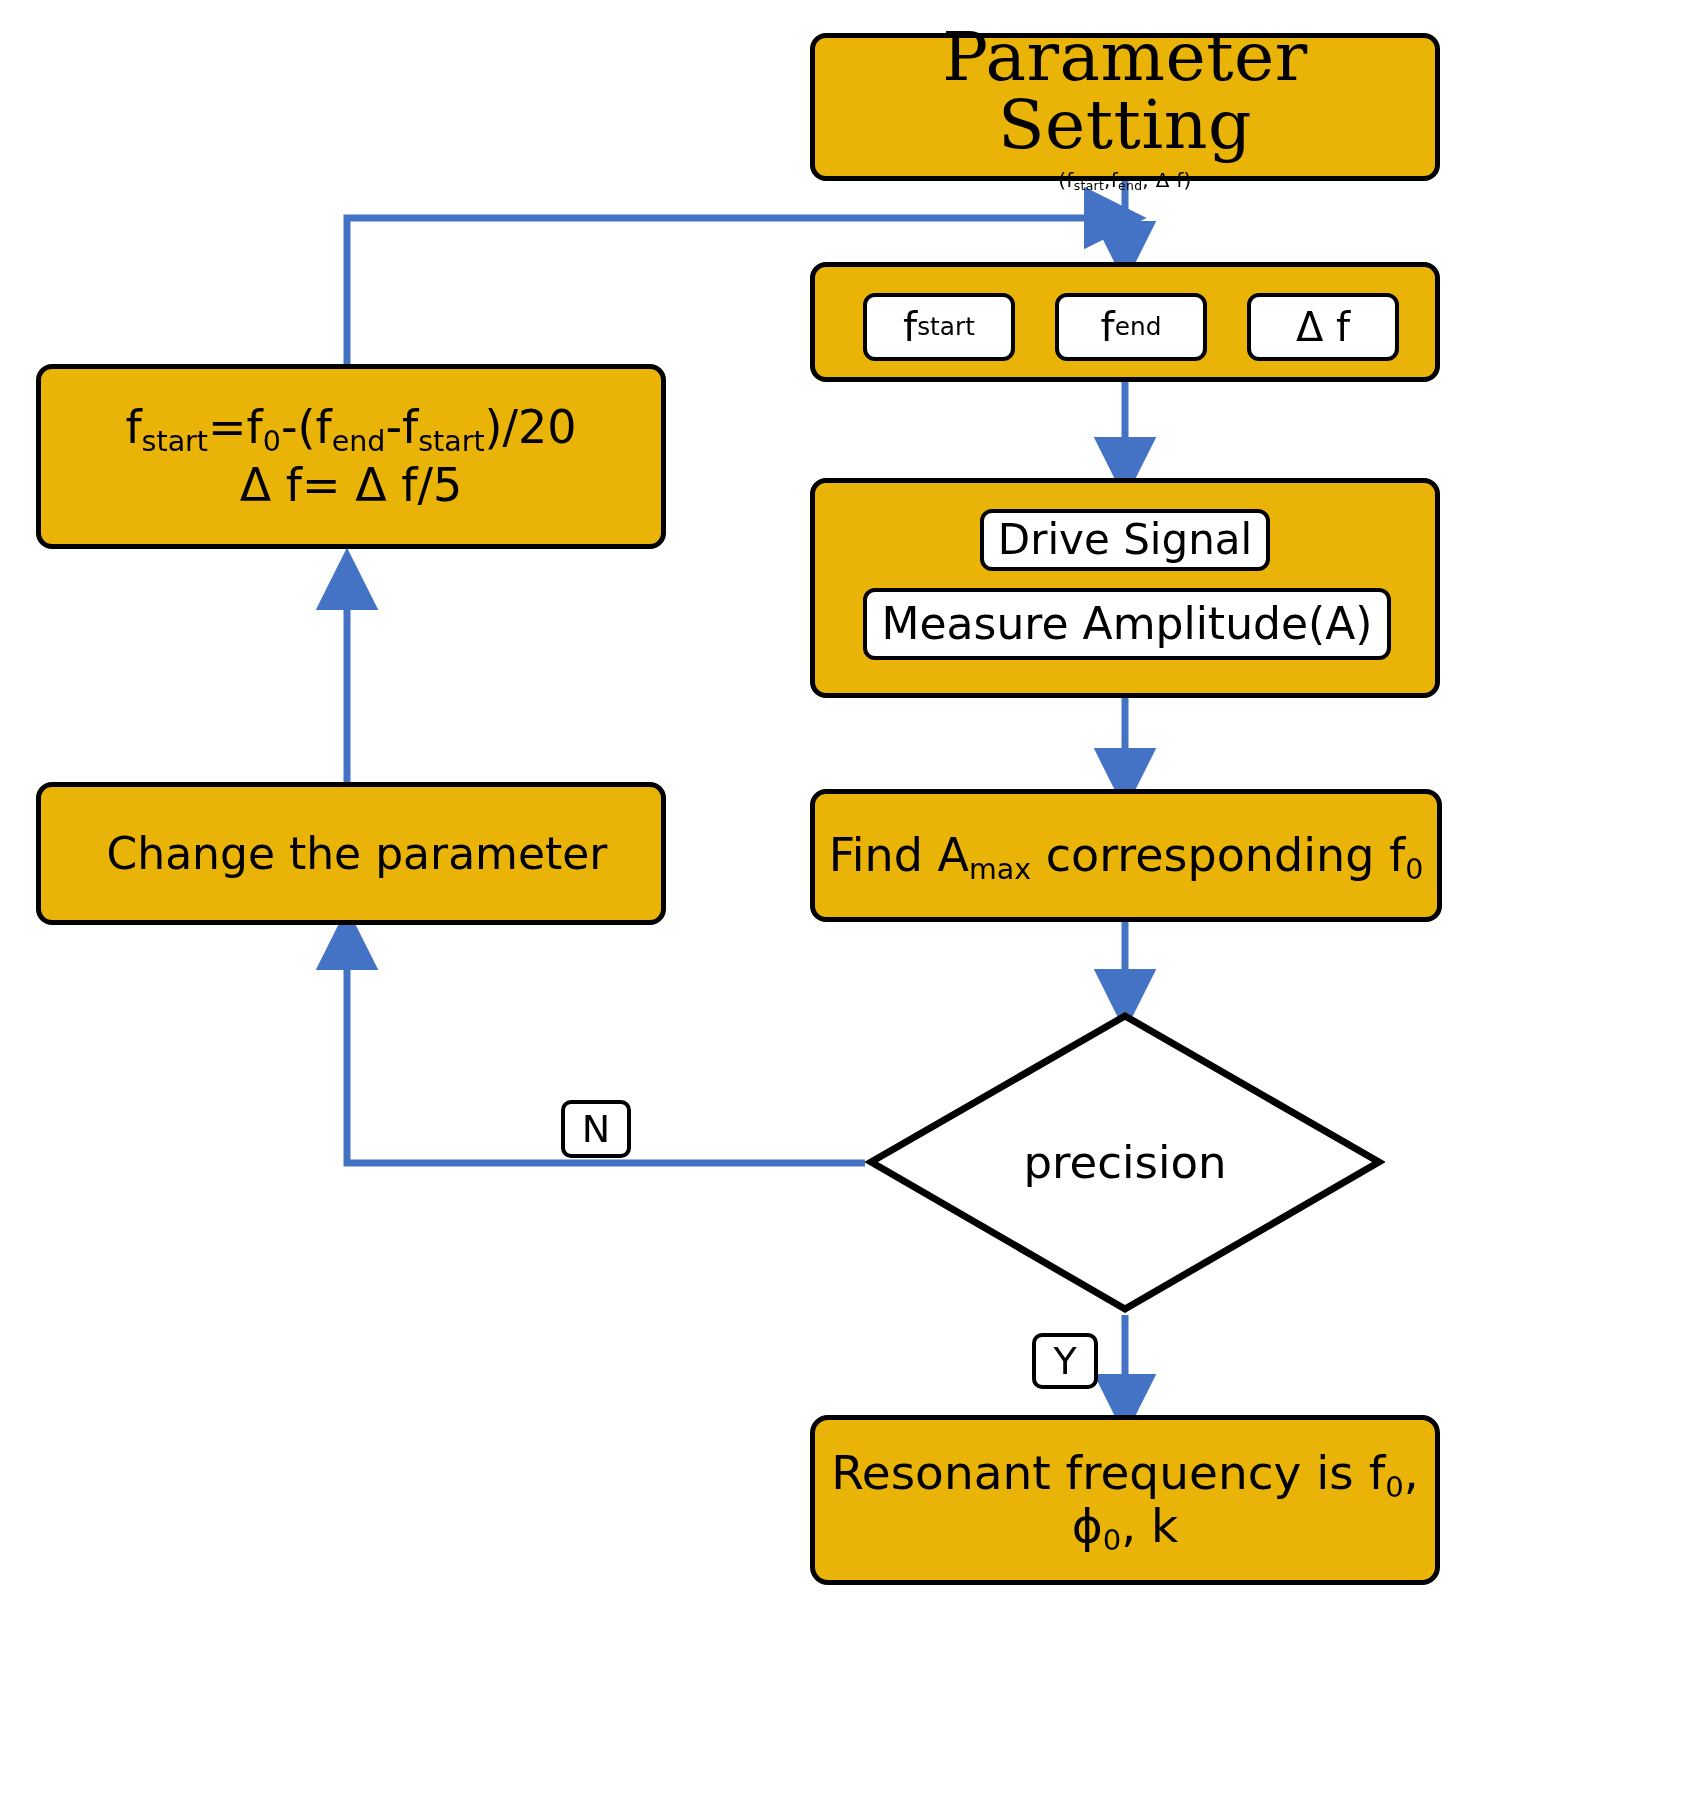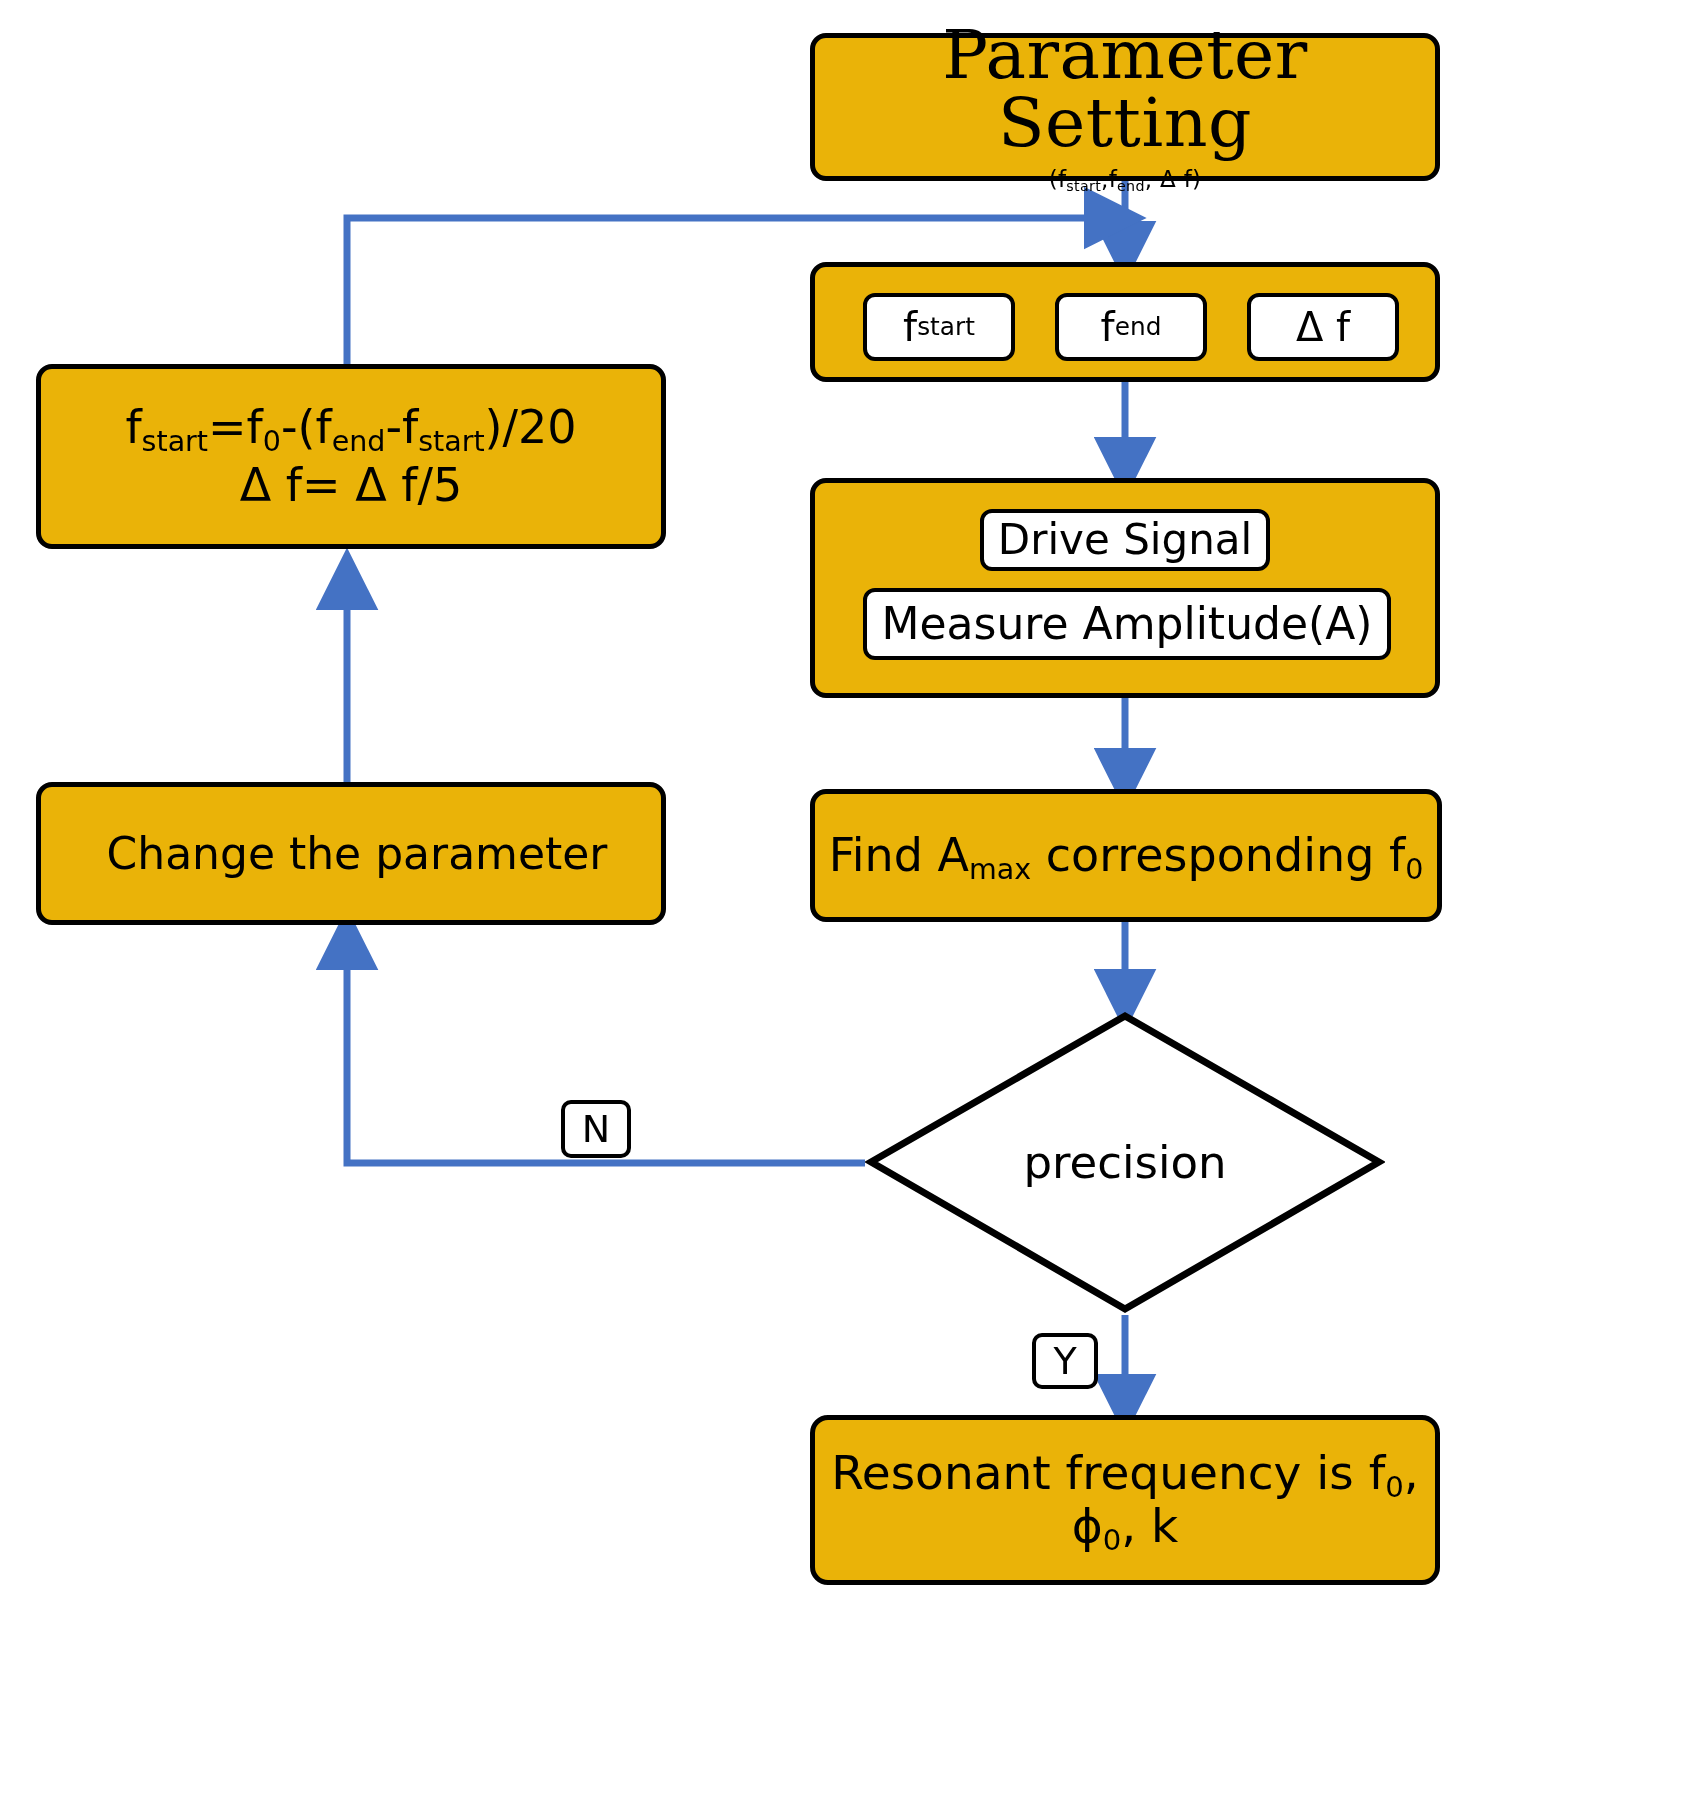--- a/index.html
+++ b/index.html
@@ -9,21 +9,21 @@
   svg.wires{position:absolute;left:0;top:0;width:1681px;height:1801px;pointer-events:none;}
 
   .node{position:absolute;box-sizing:border-box;border:5px solid #000;border-radius:16px;
         background:#eab308;display:flex;flex-direction:column;align-items:center;
         justify-content:center;text-align:center;line-height:1.12;}
   .subbox{box-sizing:border-box;border:4px solid #000;border-radius:12px;background:#fff;
           display:flex;align-items:center;justify-content:center;text-align:center;}
 
   .title-serif{font-family:"DejaVu Serif","Liberation Serif",serif;font-size:68px;
                line-height:1.0;letter-spacing:0.5px;}
-  .title-sub{font-size:23px;margin-top:10px;letter-spacing:0.3px;}
+  .title-sub{font-size:20px;margin-top:10px;letter-spacing:0.3px;}
 
   sub{font-size:0.62em;vertical-align:-0.28em;line-height:0;}
 
   
   #n-param-setting{left:810px;top:33px;width:630px;height:148px;}
 
   #n-freqrow{left:810px;top:262px;width:630px;height:120px;}
   .freqrow-inner{position:absolute;left:0;top:0;width:100%;height:100%;}
   .freq-chip{position:absolute;top:26px;height:68px;font-size:40px;}
   #chip-fstart{left:48px;width:152px;}

